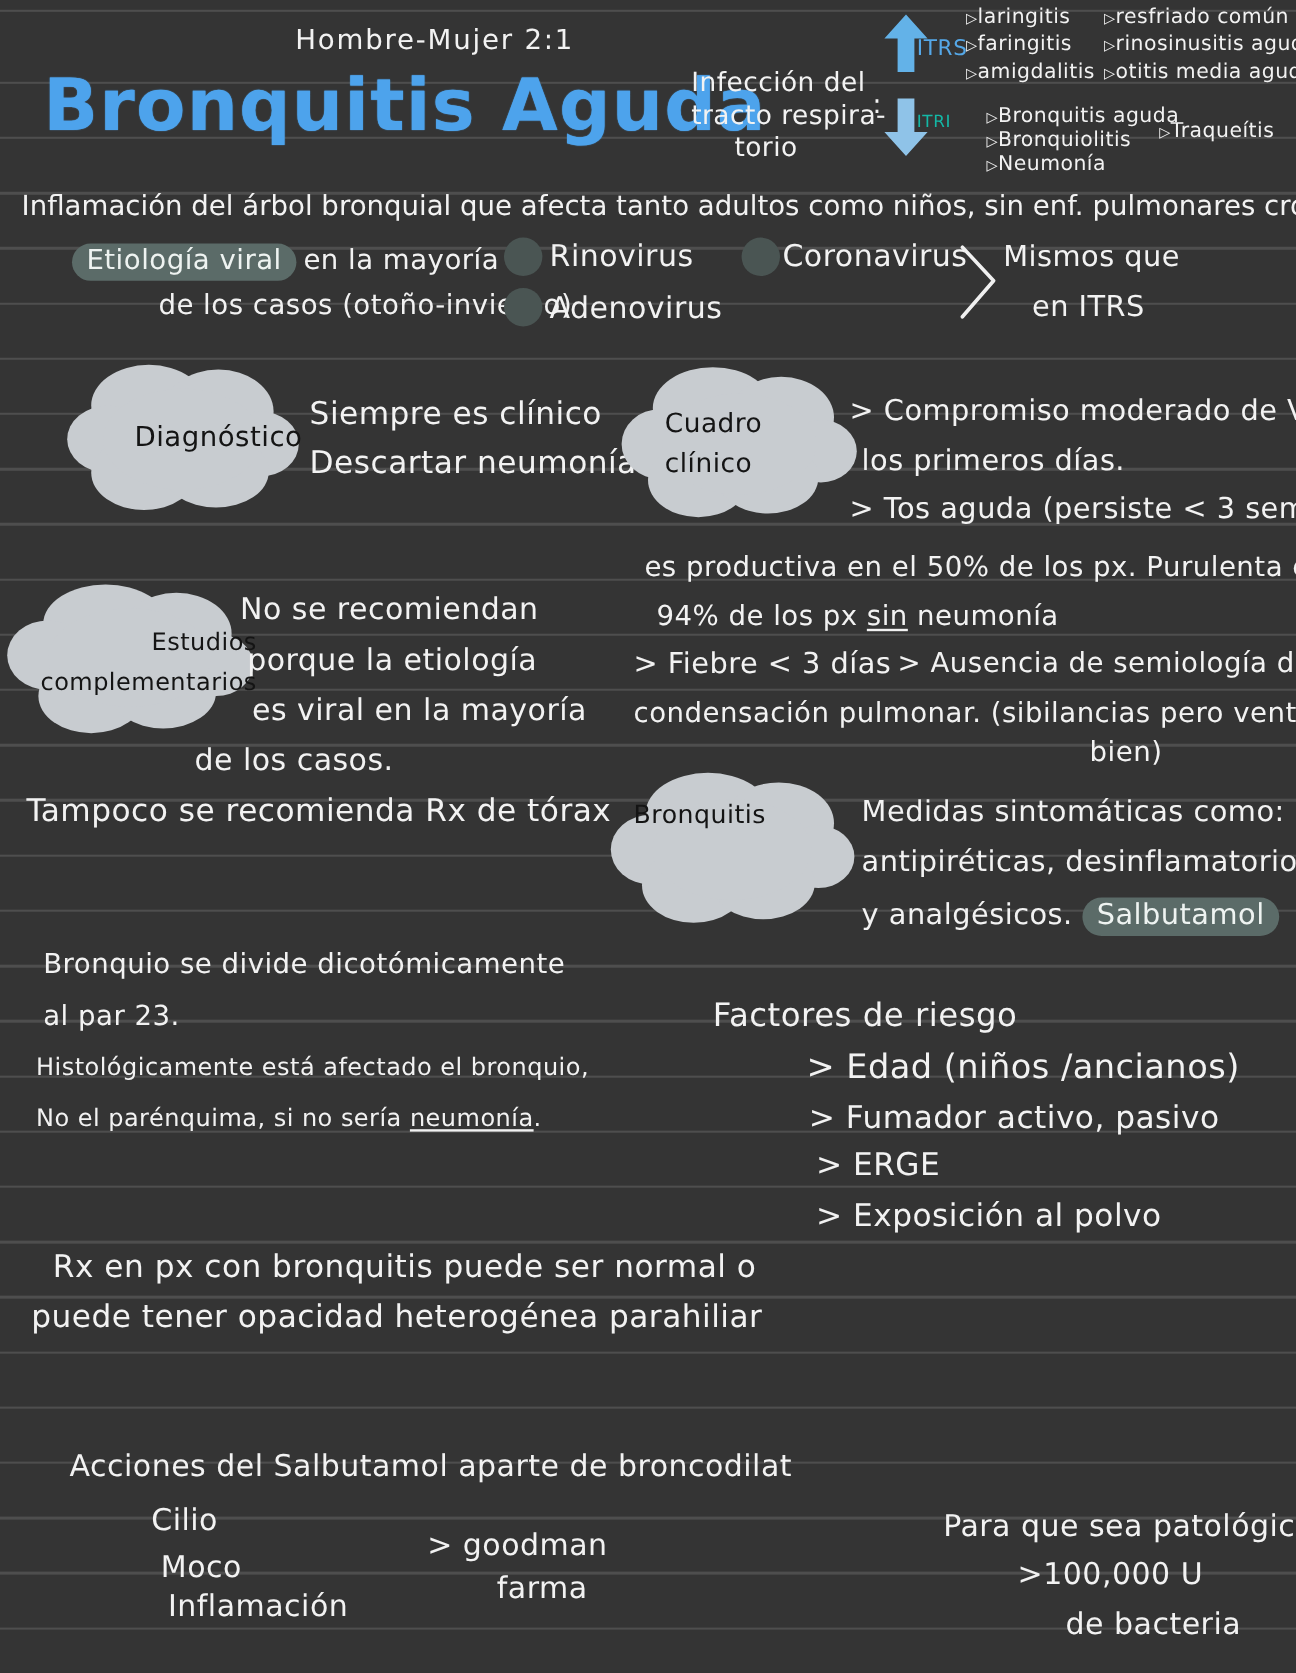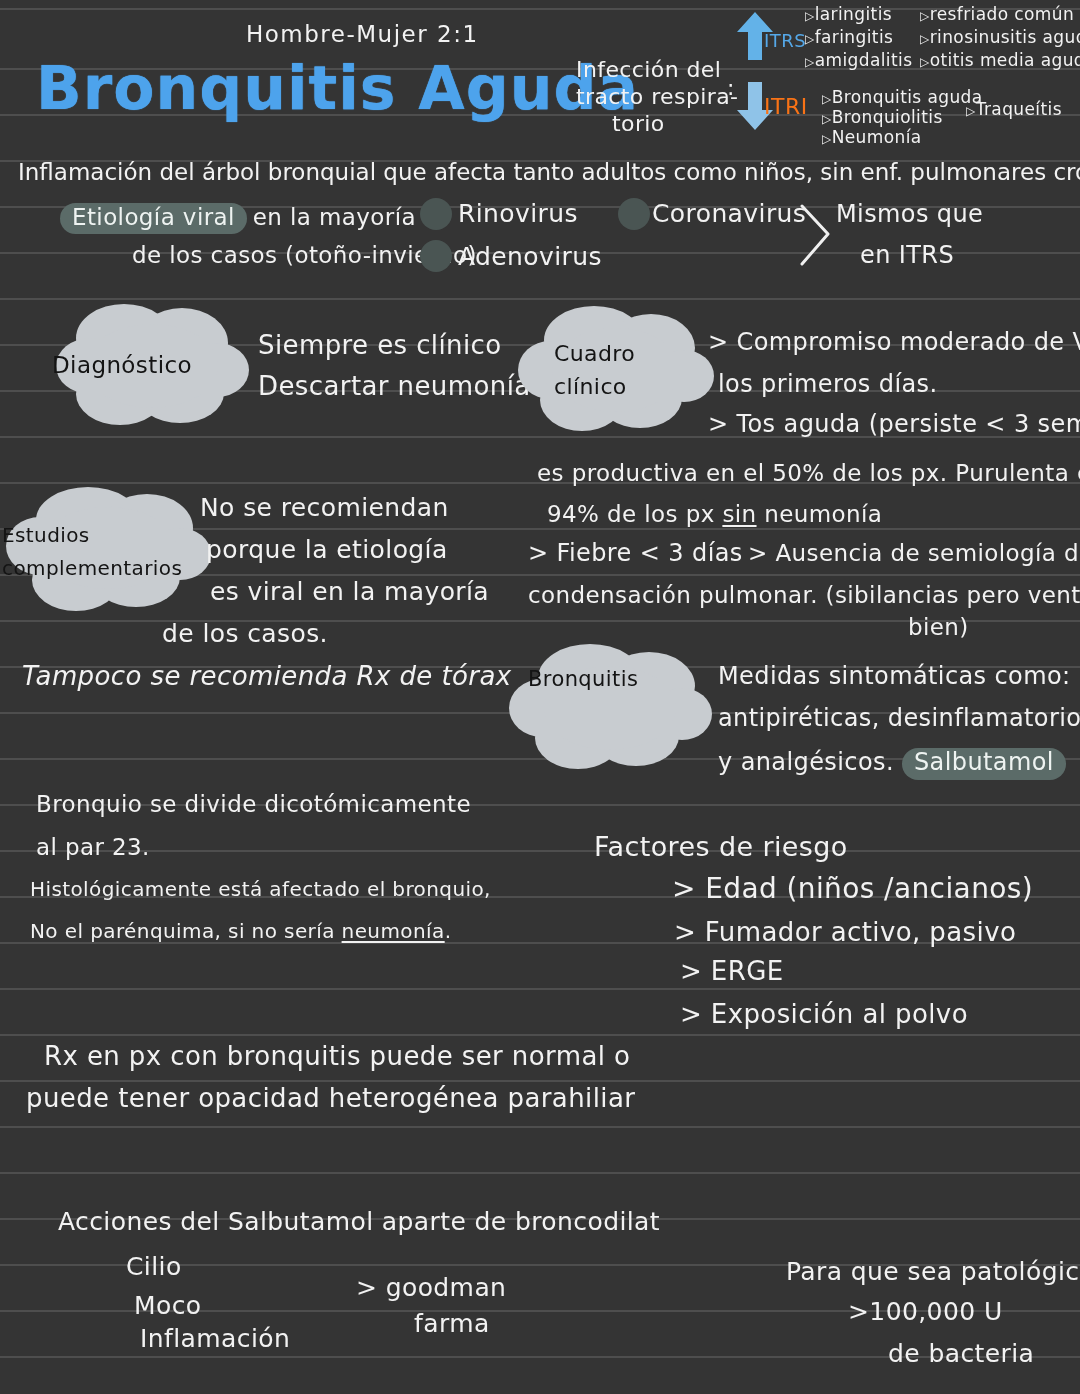--- a/index.html
+++ b/index.html
@@ -57,21 +57,21 @@
     width:32px;height:32px;border-radius:50%;
     background:#4a5553;
   }
 
   
   .cloud{position:absolute;}
   .cloud svg{display:block;}
   .cloud .ctext{
     position:absolute;inset:0;
     display:flex;flex-direction:column;
-    align-items:flex-start;justify-content:center;
+    align-items:flex-end;justify-content:center;
     color:#141414;
     text-align:center;
     line-height:1.25;
   }
 
   
   .arrow{position:absolute;}
 
   
   .brk{position:absolute;}
@@ -101,21 +101,21 @@
       <path d="M20 2 L38 22 L27 22 L27 50 L13 50 L13 22 L2 22 Z" fill="#63b2e8"></path>
     </svg>
   </div>
   <div class="abs hw blue" style="left:764px;top:31px;font-size:18px;letter-spacing:0.5px;">ITRS</div>
 
   <div class="arrow" style="left:735px;top:80px;">
     <svg width="40" height="52" viewBox="0 0 40 52">
       <path d="M20 50 L38 30 L27 30 L27 2 L13 2 L13 30 L2 30 Z" fill="#8fc3e8"></path>
     </svg>
   </div>
-  <div class="abs hw blue" style="left:764px;top:95px;font-size:22px;letter-spacing:0.5px;color:#f97316;">ITRI</div>
+  <div class="abs hw blue" style="left:764px;top:95px;font-size:14px;letter-spacing:0.5px;color:#14b8a6;">ITRI</div>
 
   <div class="abs hw" style="left:805px;top:5px;font-size:17px;">
     <span style="font-size:12px;">▷</span><span>laringitis</span>
   </div>
   <div class="abs hw" style="left:805px;top:28px;font-size:17px;">
     <span style="font-size:12px;">▷</span><span>faringitis</span>
   </div>
   <div class="abs hw" style="left:805px;top:51px;font-size:17px;">
     <span style="font-size:12px;">▷</span><span>amigdalitis</span>
   </div>
@@ -230,21 +230,21 @@
     <div class="ctext hw blk" style="font-size:20px;">
       <span>Estudios</span>
       <span style="margin-top:8px;">complementarios</span>
     </div>
   </div>
 
   <div class="abs hw" style="left:200px;top:494px;font-size:25px;">No se recomiendan</div>
   <div class="abs hw" style="left:206px;top:536px;font-size:25px;">porque la etiología</div>
   <div class="abs hw" style="left:210px;top:578px;font-size:25px;">es viral en la mayoría</div>
   <div class="abs hw" style="left:162px;top:620px;font-size:25px;">de los casos.</div>
-  <div class="abs hw" style="left:22px;top:662px;font-size:26px;font-style:italic;">Tampoco se recomienda  Rx de tórax</div>
+  <div class="abs hw" style="left:22px;top:662px;font-size:26px;">Tampoco se recomienda  Rx de tórax</div>
 
   <div class="cloud" style="left:506px;top:638px;width:210px;height:140px;">
     <svg width="210" height="140" viewBox="0 0 210 140">
       <g fill="#c8ccd0">
         <ellipse cx="84" cy="40" rx="52" ry="34"></ellipse>
         <ellipse cx="143" cy="48" rx="46" ry="34"></ellipse>
         <ellipse cx="36" cy="70" rx="33" ry="29"></ellipse>
         <ellipse cx="176" cy="76" rx="30" ry="26"></ellipse>
         <ellipse cx="72" cy="100" rx="43" ry="31"></ellipse>
         <ellipse cx="130" cy="98" rx="43" ry="30"></ellipse>

